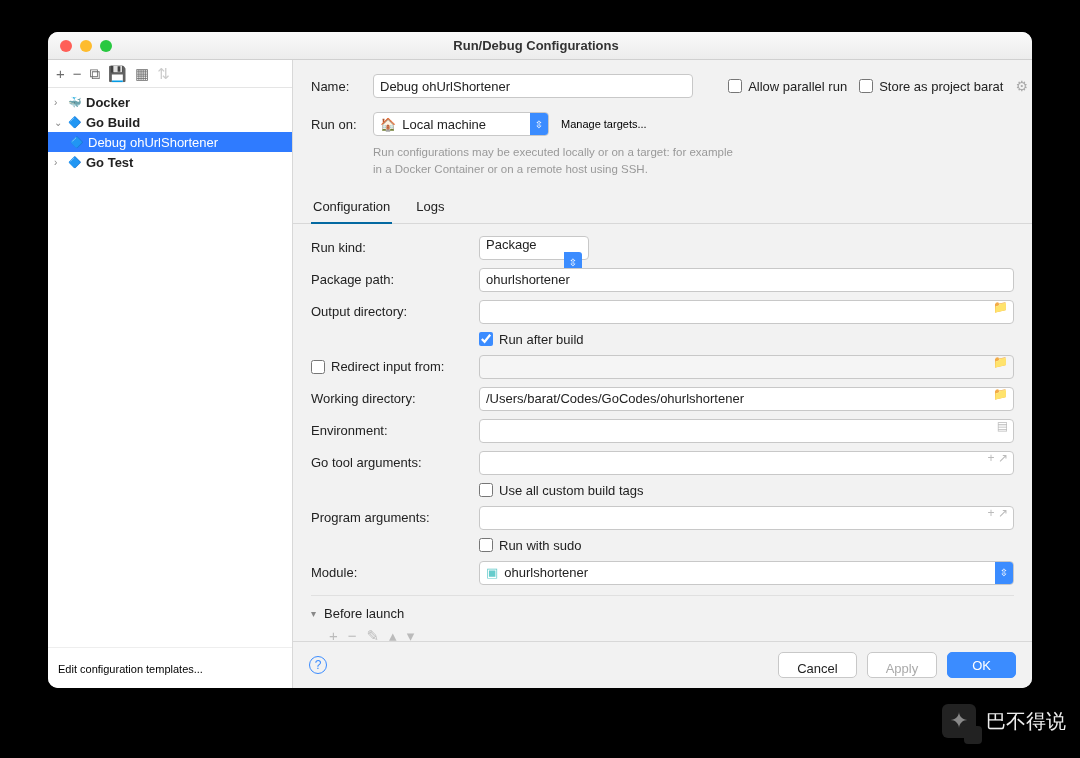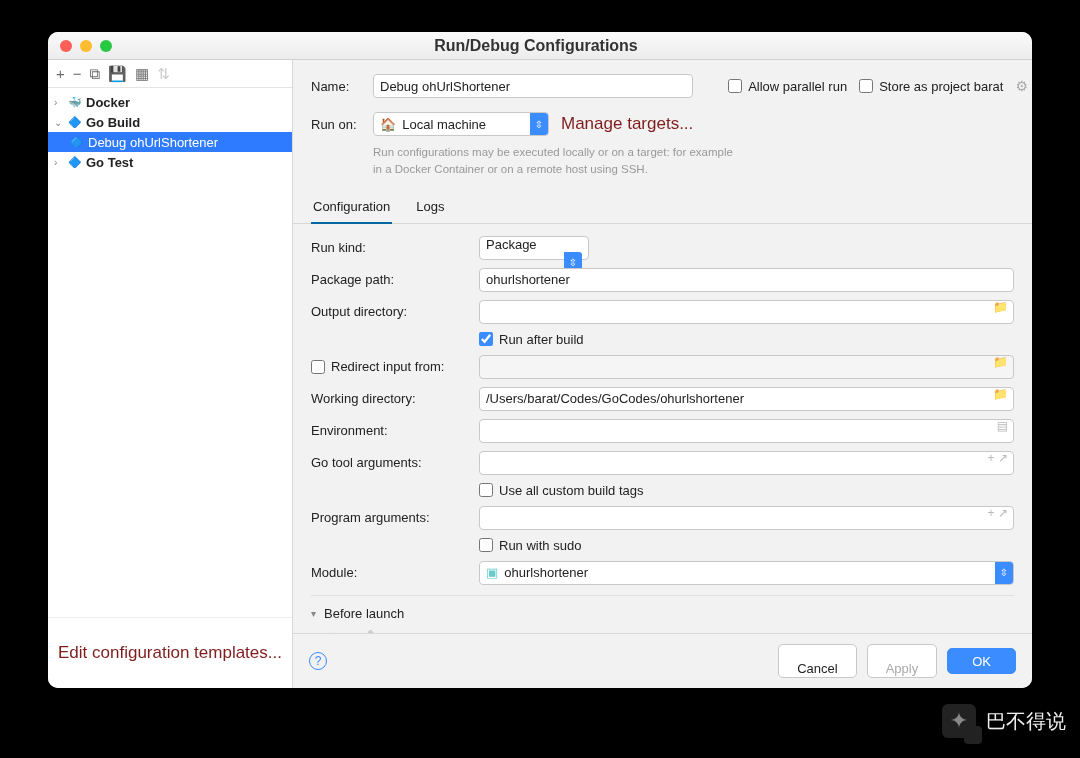--- a/index.html
+++ b/index.html
@@ -2,35 +2,35 @@
 <html><head>
 <meta charset="utf-8">
 <style>
   * { box-sizing: border-box; margin: 0; padding: 0; font-family: -apple-system, "Helvetica Neue", Arial, sans-serif; }
   body { background: #000; width: 1080px; height: 758px; position: relative; }
   .window { position: absolute; left: 48px; top: 32px; width: 984px; height: 656px; background: #f2f2f2; border-radius: 10px; box-shadow: 0 20px 60px rgba(0,0,0,0.5); overflow: hidden; display: flex; flex-direction: column; }
   .titlebar { height: 28px; display: flex; align-items: center; position: relative; border-bottom: 1px solid #d0d0d0; background: linear-gradient(#fafafa,#ececec); }
   .traffic { display: flex; gap: 8px; margin-left: 12px; }
   .tl { width: 12px; height: 12px; border-radius: 50%; }
   .tl.red { background: #ff5f57; } .tl.yel { background: #febc2e; } .tl.grn { background: #28c840; }
-  .title { position: absolute; left: 0; right: 8px; text-align: center; font-size: 16px; font-weight: 600; color: #333; }
+  .title { position: absolute; left: 0; right: 8px; text-align: center; font-size: 13px; font-weight: 600; color: #333; }
   .body { flex: 1; display: flex; overflow: hidden; }
   .sidebar { width: 245px; border-right: 1px solid #d8d8d8; background: #fff; display: flex; flex-direction: column; }
   .toolbar { height: 28px; border-bottom: 1px solid #e5e5e5; display: flex; align-items: center; gap: 8px; padding: 0 8px; color: #6b6b6b; font-size: 15px; }
   .toolbar span { cursor: default; }
   .tree { flex: 1; font-size: 13px; color: #222; padding-top: 4px; }
   .tree-row { display: flex; align-items: center; height: 20px; padding-left: 6px; gap: 4px; }
   .tree-row.indent1 { padding-left: 22px; }
   .tree-row.sel { background: #2f7bff; color: #fff; }
   .chev { width: 10px; font-size: 10px; color: #888; }
   .ticon { width: 14px; height: 14px; display: inline-flex; align-items: center; justify-content: center; font-size: 11px; }
   .ticon.docker { color:#2496ed; } .ticon.go { color:#6cc7e6; }
   .tree-row b { font-weight: 600; }
-  .sidebar-footer { padding: 25px 10px; border-top: 1px solid #eee; }
-  .link { color: #7f1d1d; font-size: 17px; cursor: default; }
+  .sidebar-footer { padding: 11px 10px; border-top: 1px solid #eee; }
+  .link { color: #000000; font-size: 11px; cursor: default; }
   .main { flex: 1; display: flex; flex-direction: column; overflow: hidden; }
   .main-top { padding: 14px 4px 0 18px; }
   .row { display: flex; align-items: center; gap: 12px; margin-bottom: 14px; font-size: 13px; color: #222; }
   .lbl { min-width: 50px; }
   input.text, .select, .combo { height: 24px; border: 1px solid #c8c8c8; border-radius: 4px; background: #fff; font-size: 13px; padding: 0 6px; color:#222; }
   input.text { width: 320px; }
   .chk { display: flex; align-items: center; gap: 6px; font-size: 13px; color: #222; }
   .chk input { width: 14px; height: 14px; }
   .gear { color: #aaa; font-size: 14px; }
   .runon-row .select { width: 176px; display:flex; align-items:center; gap:6px; padding-right:0; }
@@ -49,21 +49,21 @@
   .fld .inicon { position:absolute; right:6px; color:#bbb; font-size:12px; }
   .fld.rel { position:relative; }
   .combo { width:100%; display:flex; align-items:center; gap:6px; padding-right:0; }
   .combo .caret { margin-left:auto; width:18px; height:22px; background:#3b8cff; border-radius:0 3px 3px 0; display:flex; align-items:center; justify-content:center; color:#fff; font-size:10px; }
   .section { border-top:1px solid #e0e0e0; margin-top:10px; padding-top:10px; display:flex; align-items:center; gap:8px; font-size:13px; color:#222; }
   .section .arrow { color:#888; font-size:10px; }
   .sect-tools { display:flex; gap:10px; color:#bbb; font-size:15px; padding:6px 0 0 18px; }
   .footer { border-top:1px solid #d8d8d8; padding:10px 16px; display:flex; align-items:center; gap:10px; background:#f2f2f2; }
   .footer .help { width:18px; height:18px; border:1px solid #3b8cff; color:#3b8cff; border-radius:50%; display:flex; align-items:center; justify-content:center; font-size:12px; }
   .footer .spacer { flex:1; }
-  .btn { height:26px; padding:16px 18px; border:1px solid #c8c8c8; border-radius:5px; background:#fff; font-size:13px; color:#222; }
+  .btn { height:26px; padding:8px 18px; border:1px solid #c8c8c8; border-radius:5px; background:#fff; font-size:13px; color:#222; }
   .btn.primary { background:#3b8cff; color:#fff; border-color:#3b8cff; font-weight:500; padding:0 24px; }
   .btn.disabled { color:#aaa; }
   .watermark { position:absolute; right:14px; bottom:20px; display:flex; align-items:center; gap:10px; color:#eee; font-size:20px; }
   .wm-ico { width:34px; height:34px; background:#222; border-radius:6px; display:flex; align-items:center; justify-content:center; color:#888; font-size:22px; position:relative; }
   .wm-ico::after { content:""; position:absolute; right:-6px; bottom:-6px; width:18px; height:18px; background:#222; border-radius:4px; }
   input[type=checkbox].blue:checked { accent-color:#3b8cff; }
 </style>
 </head>
 <body>
 

